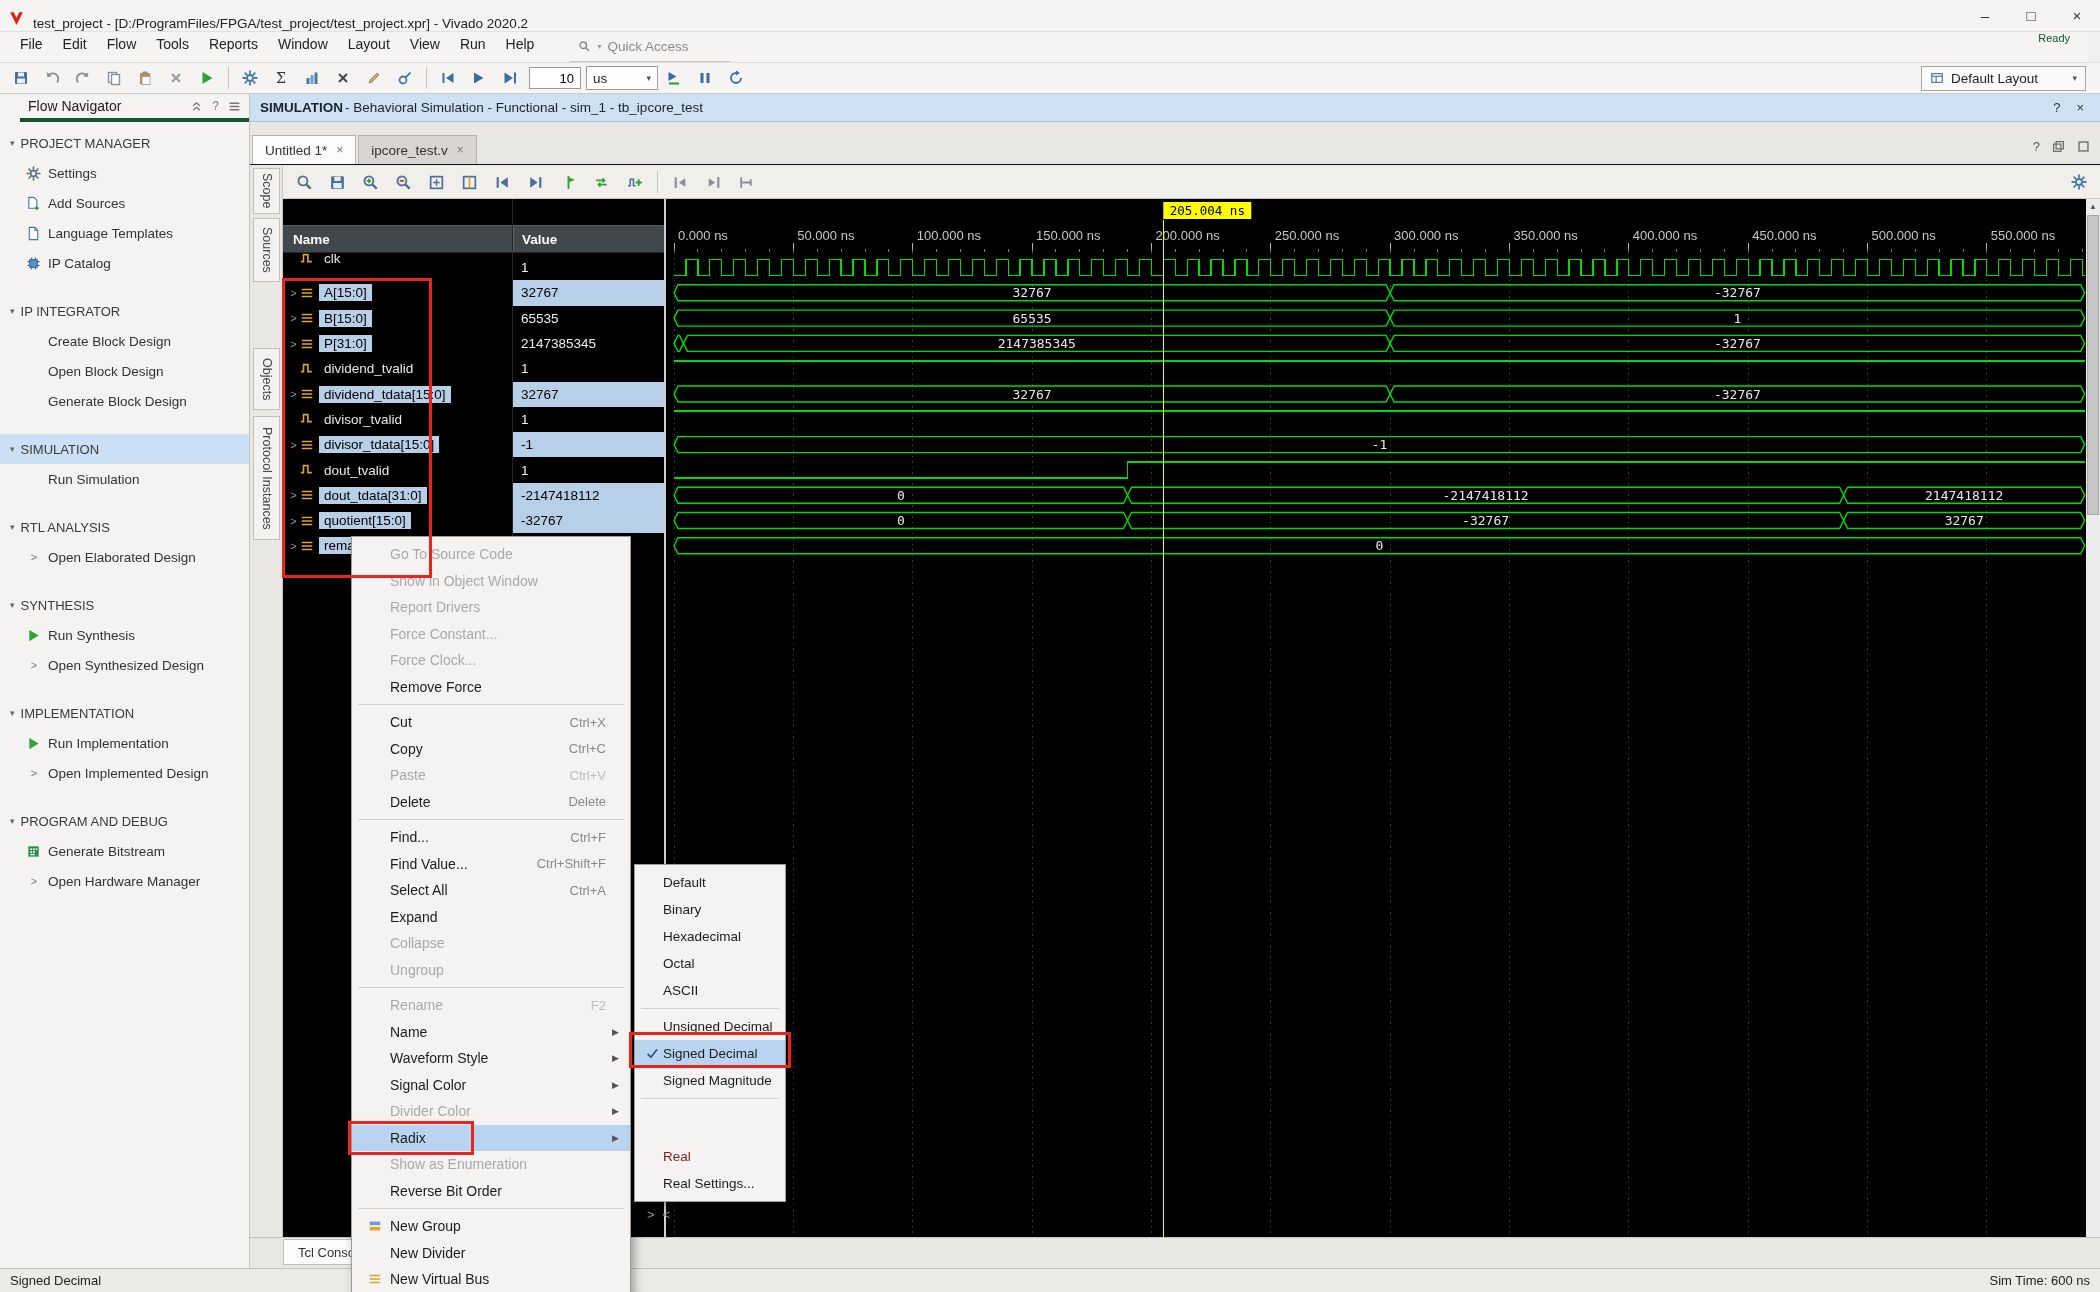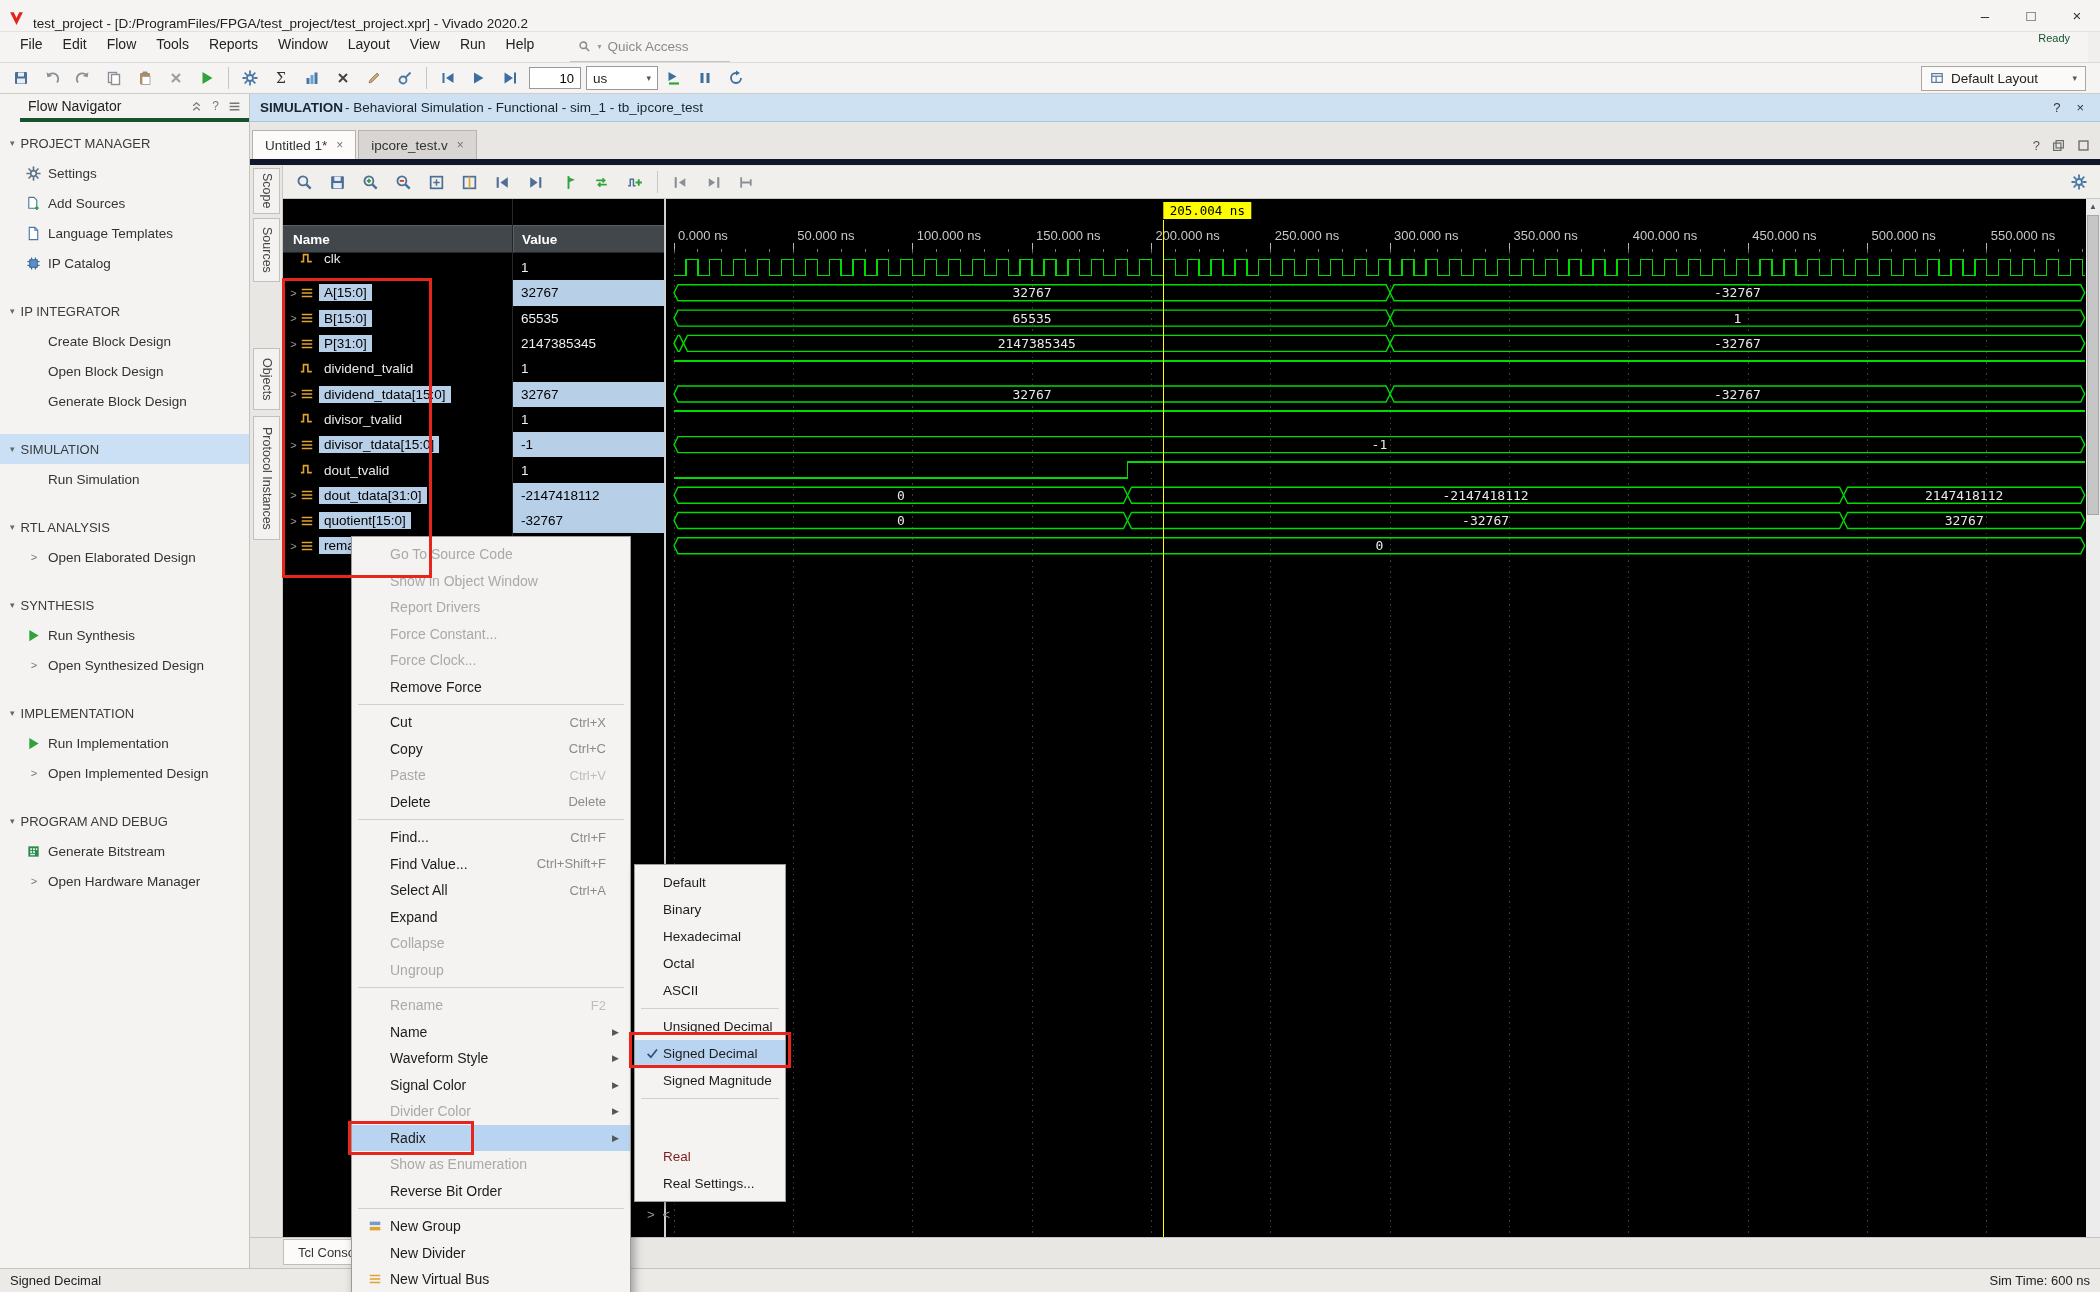--- a/index.html
+++ b/index.html
@@ -51,21 +51,21 @@
   .fn-icon{width:16px;display:flex;}
   
   .banner{position:absolute;left:250px;top:94px;right:0;height:28px;background:#cde1f2;
     border-bottom:1px solid #aac4dd;display:flex;align-items:center;padding:0 10px;
     font-size:13.5px;color:#17242f;}
   .banner b{margin-right:2px;}
   .banner-icons{margin-left:auto;display:flex;gap:16px;font-size:13px;color:#333;margin-right:6px;}
   
   .docpanel{position:absolute;left:250px;top:122px;right:0;bottom:24px;background:#e9e7e4;}
   .tabbar{position:absolute;top:13px;left:0;right:0;height:30px;display:flex;
-    align-items:flex-end;padding-left:2px;border-bottom:6px solid #0f172a;}
+    align-items:center;padding-left:2px;border-bottom:1px solid #0f172a;}
   .tab{height:29px;display:flex;align-items:center;padding:0 12px;font-size:13.5px;color:#333;
     background:#d8d5d2;border:1px solid #b5b3b0;border-bottom:none;margin-right:2px;}
   .tab.active{background:#fcfbfa;}
   .tabx{margin-left:9px;color:#777;font-size:12px;}
   .tab-right{margin-left:auto;display:flex;gap:12px;align-items:center;margin-right:10px;
     color:#555;font-size:13px;padding-bottom:6px;}
   .wavetoolbar{position:absolute;top:44px;left:33px;right:0;height:33px;background:#f1efec;
     border-bottom:1px solid #c9c7c4;display:flex;align-items:center;gap:2px;padding:0 6px;}
   .wbtn{width:31px;height:27px;display:flex;align-items:center;justify-content:center;}
   .sidetabs{position:absolute;top:44px;left:0;width:33px;bottom:31px;background:#e9e7e4;

